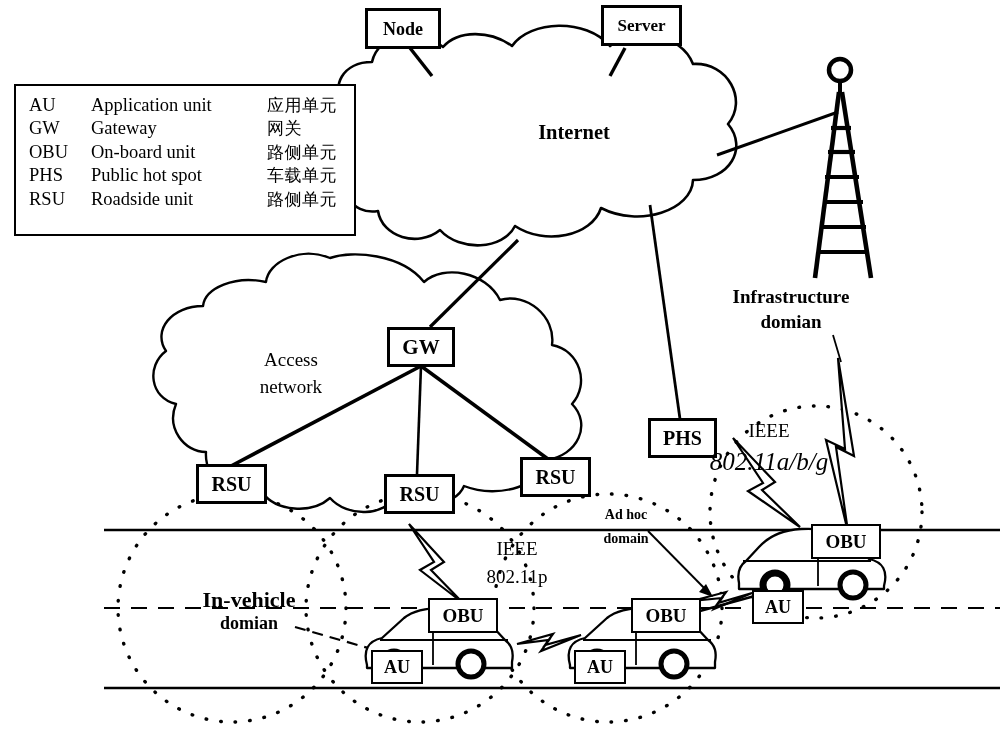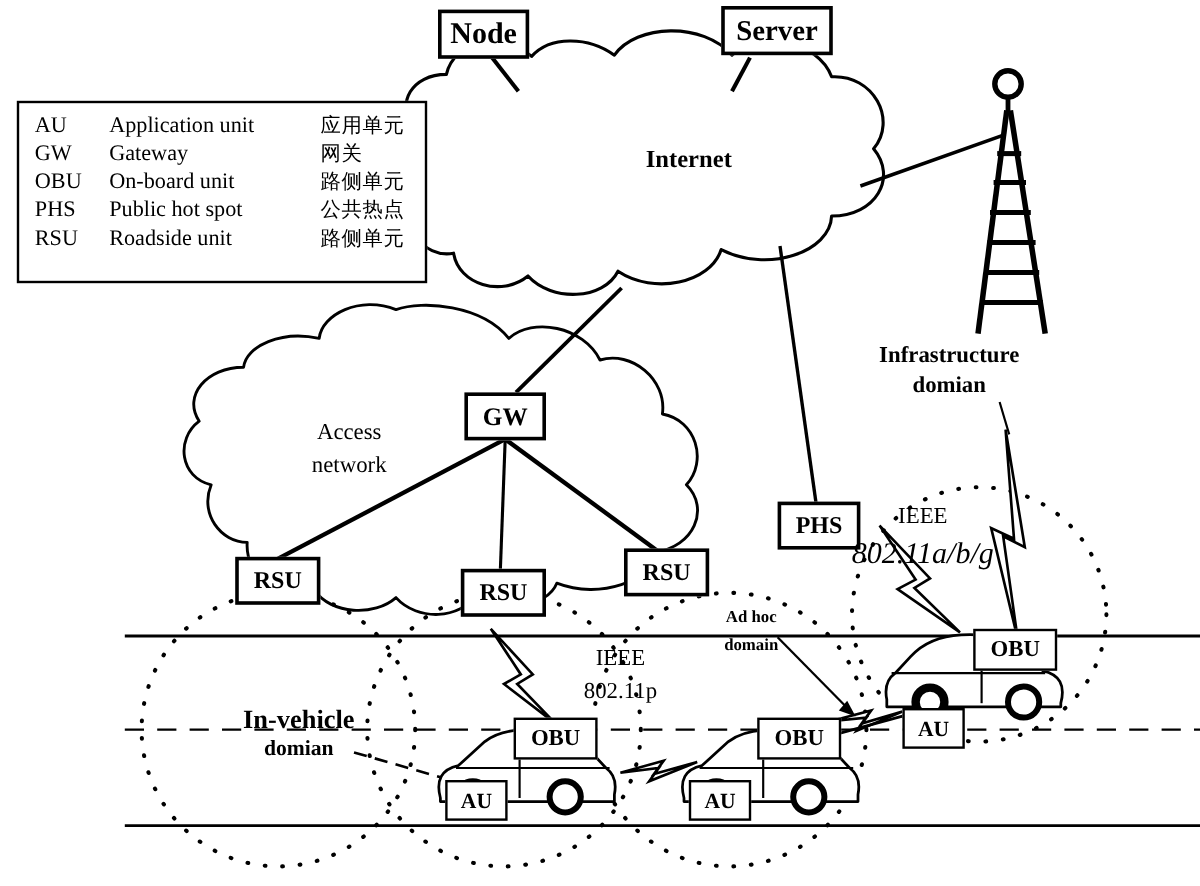--- a/index.html
+++ b/index.html
@@ -246,34 +246,34 @@
           <td class="zh">网关</td>
         </tr>
         <tr>
           <td class="abbr">OBU</td>
           <td class="eng">On-board unit</td>
           <td class="zh">路侧单元</td>
         </tr>
         <tr>
           <td class="abbr">PHS</td>
           <td class="eng">Public hot spot</td>
-          <td class="zh">公共热点</td>
+          <td class="zh">车载单元</td>
         </tr>
         <tr>
           <td class="abbr">RSU</td>
           <td class="eng">Roadside unit</td>
           <td class="zh">路侧单元</td>
         </tr>
       </tbody>
     </table>
   </div>
 
-  <div class="node-box" style="left:365px; top:8px; width:76px; height:41px; font-size:25px;">Node</div>
-
-  <div class="node-box" style="left:601px; top:5px; width:93px; height:41px; font-size:24px;">Server</div>
+  <div class="node-box" style="left:365px; top:8px; width:76px; height:41px; font-size:18px;">Node</div>
+
+  <div class="node-box" style="left:601px; top:5px; width:81px; height:41px; font-size:17px;">Server</div>
 
   <div class="node-box" style="left:387px; top:327px; width:68px; height:40px; font-size:21px;">GW</div>
 
   <div class="node-box" style="left:648px; top:418px; width:69px; height:40px; font-size:20px;">PHS</div>
 
   <div class="node-box" style="left:196px; top:464px; width:71px; height:40px; font-size:20px;">RSU</div>
 
   <div class="node-box" style="left:384px; top:474px; width:71px; height:40px; font-size:20px;">RSU</div>
 
   <div class="node-box" style="left:520px; top:457px; width:71px; height:40px; font-size:20px;">RSU</div>

